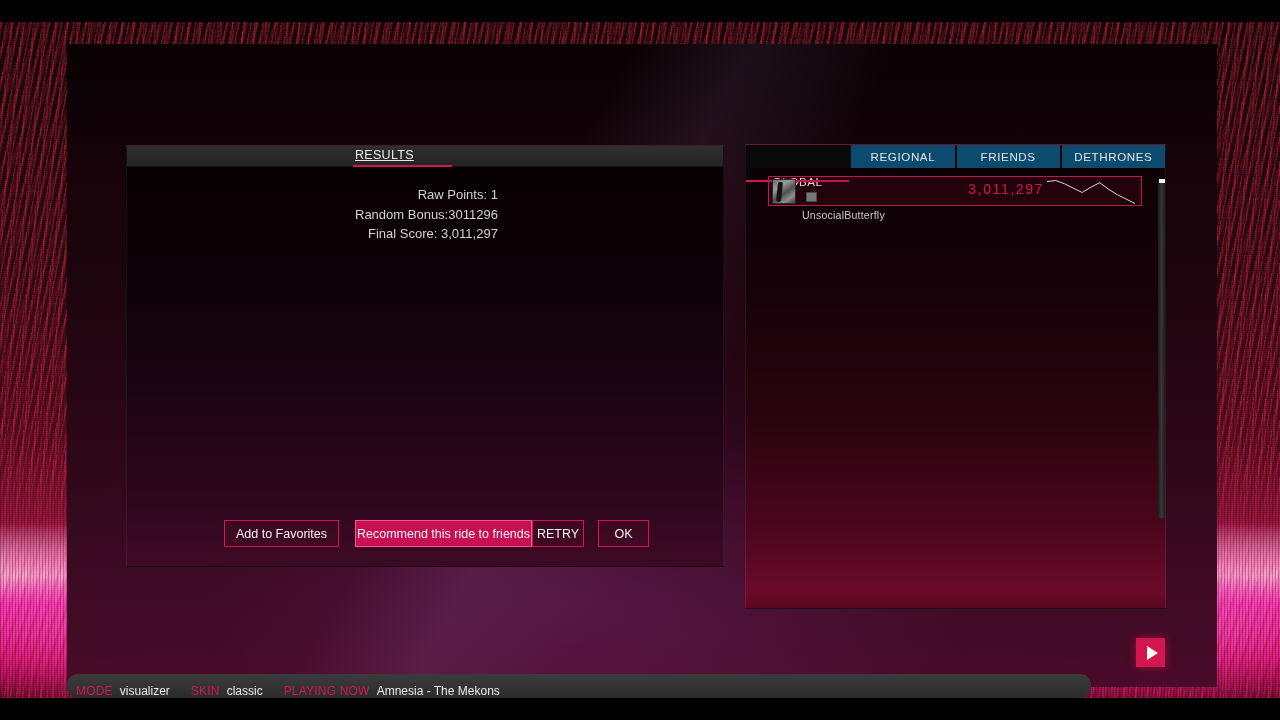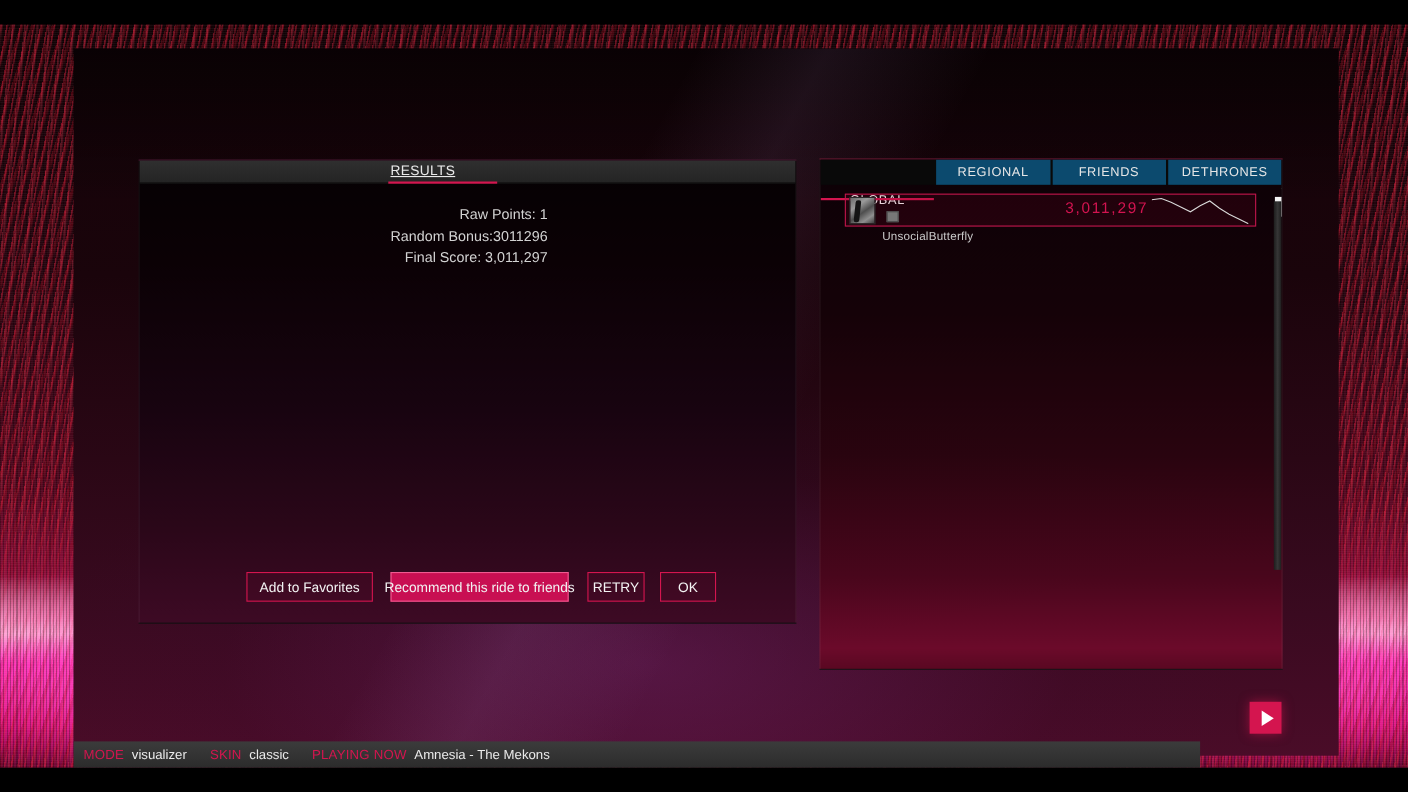--- a/index.html
+++ b/index.html
@@ -80,22 +80,22 @@
 
   
   #result-buttons { position:absolute; left:0; right:0; bottom:19px; display:flex; }
   .btn {
     height:27px; display:flex; align-items:center; justify-content:center;
     border:1px solid #d4154f; color:#f2f2f2; font-size:12.5px;
     background:rgba(210,18,78,.05); cursor:pointer; white-space:nowrap;
   }
   .btn.filled { background:#c80f52; border-color:#ef5b90; }
   #btn-fav { margin-left:97px; width:115px; }
-  #btn-rec { margin-left:16px; width:162px; }
-  #btn-retry { margin-left:17px; width:52px; }
+  #btn-rec { margin-left:16px; width:177px; }
+  #btn-retry { width:52px; }
   #btn-ok { margin-left:14px; width:51px; }
 
   
   #lb-panel {
     position:absolute; left:678px; top:100px; width:421px; height:465px;
     background:linear-gradient(to bottom, #0c0106 0%, #150208 30%, #29040f 58%, #49061c 82%, #6b0a2a 96%, #5a0822 100%);
     border:1px solid rgba(255,255,255,.07);
     z-index:20; overflow:hidden;
   }
   #lb-tabs { display:flex; height:23px; background:#090909; }
@@ -148,21 +148,21 @@
   }
   #lb-scroll-arrow {
     position:absolute; right:-10px; top:22px; width:11px; height:9px;
     background:#3a3a3a; clip-path:polygon(100% 0,100% 100%,0 50%);
   }
 
   
   #statusbar {
     position:absolute; left:67px; bottom:22px; width:1024px; height:24px;
     background:linear-gradient(to bottom, #3b3b3b 0%, #333333 55%, #2b2b2b 100%);
-    display:flex; align-items:center; padding-left:9px; z-index:40;
+    display:flex; align-items:flex-end; padding-left:9px; z-index:40;border-radius:11px;
   }
   #statusbar .k { font-size:12px; color:#d4154f; letter-spacing:.2px; }
   #statusbar .v { font-size:12px; color:#eaeaea; margin-left:7px; margin-right:21px; }
 
   
   #play-btn {
     position:absolute; left:1136px; top:638px; width:29px; height:29px;
     background:#d4154f; display:flex; align-items:center; justify-content:center;
     cursor:pointer; z-index:50;
     box-shadow:0 0 10px rgba(212,21,79,.55);

